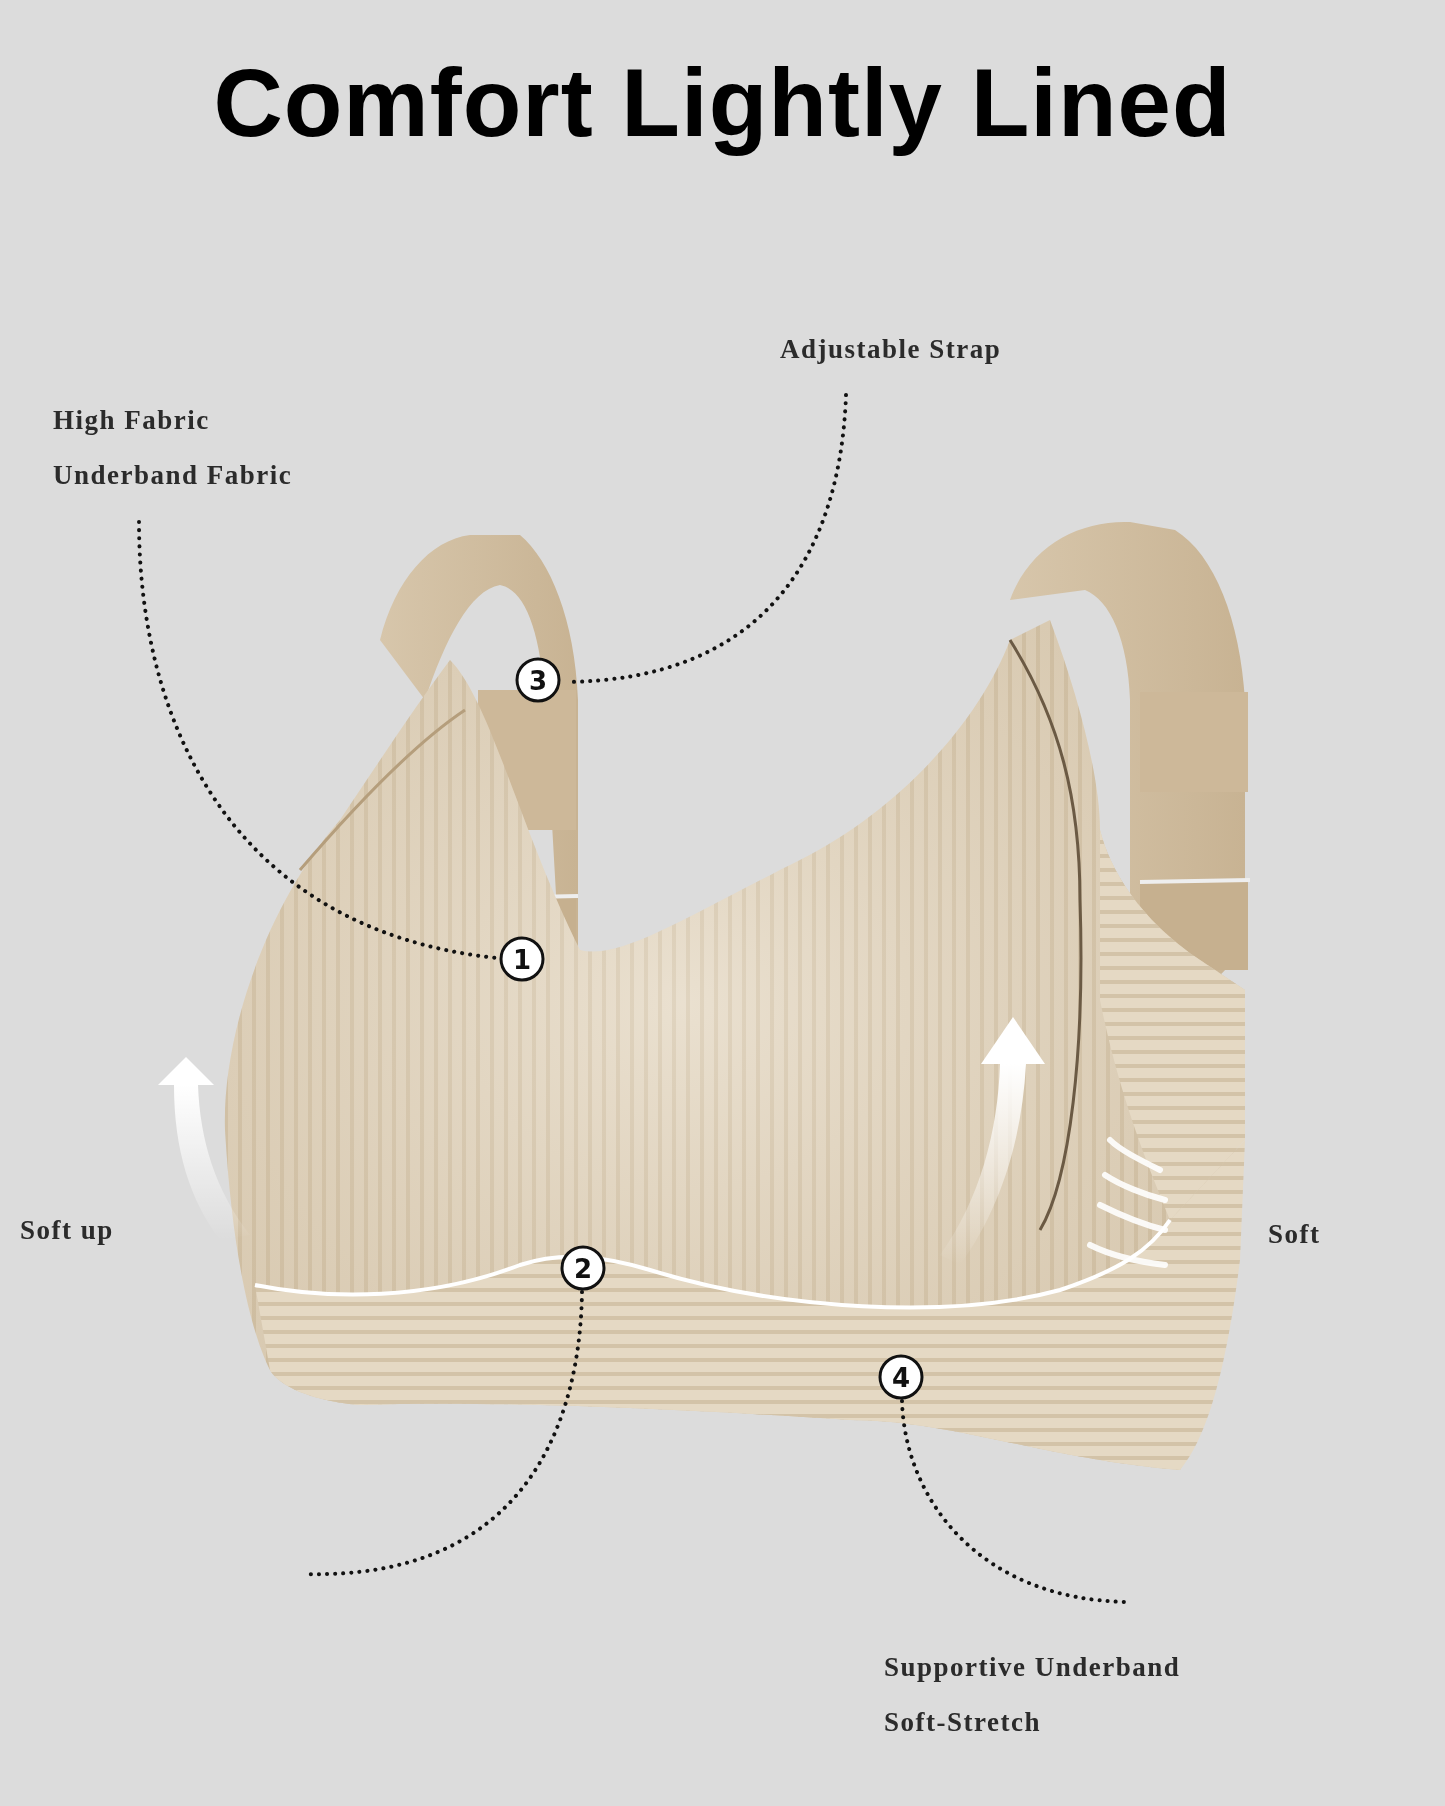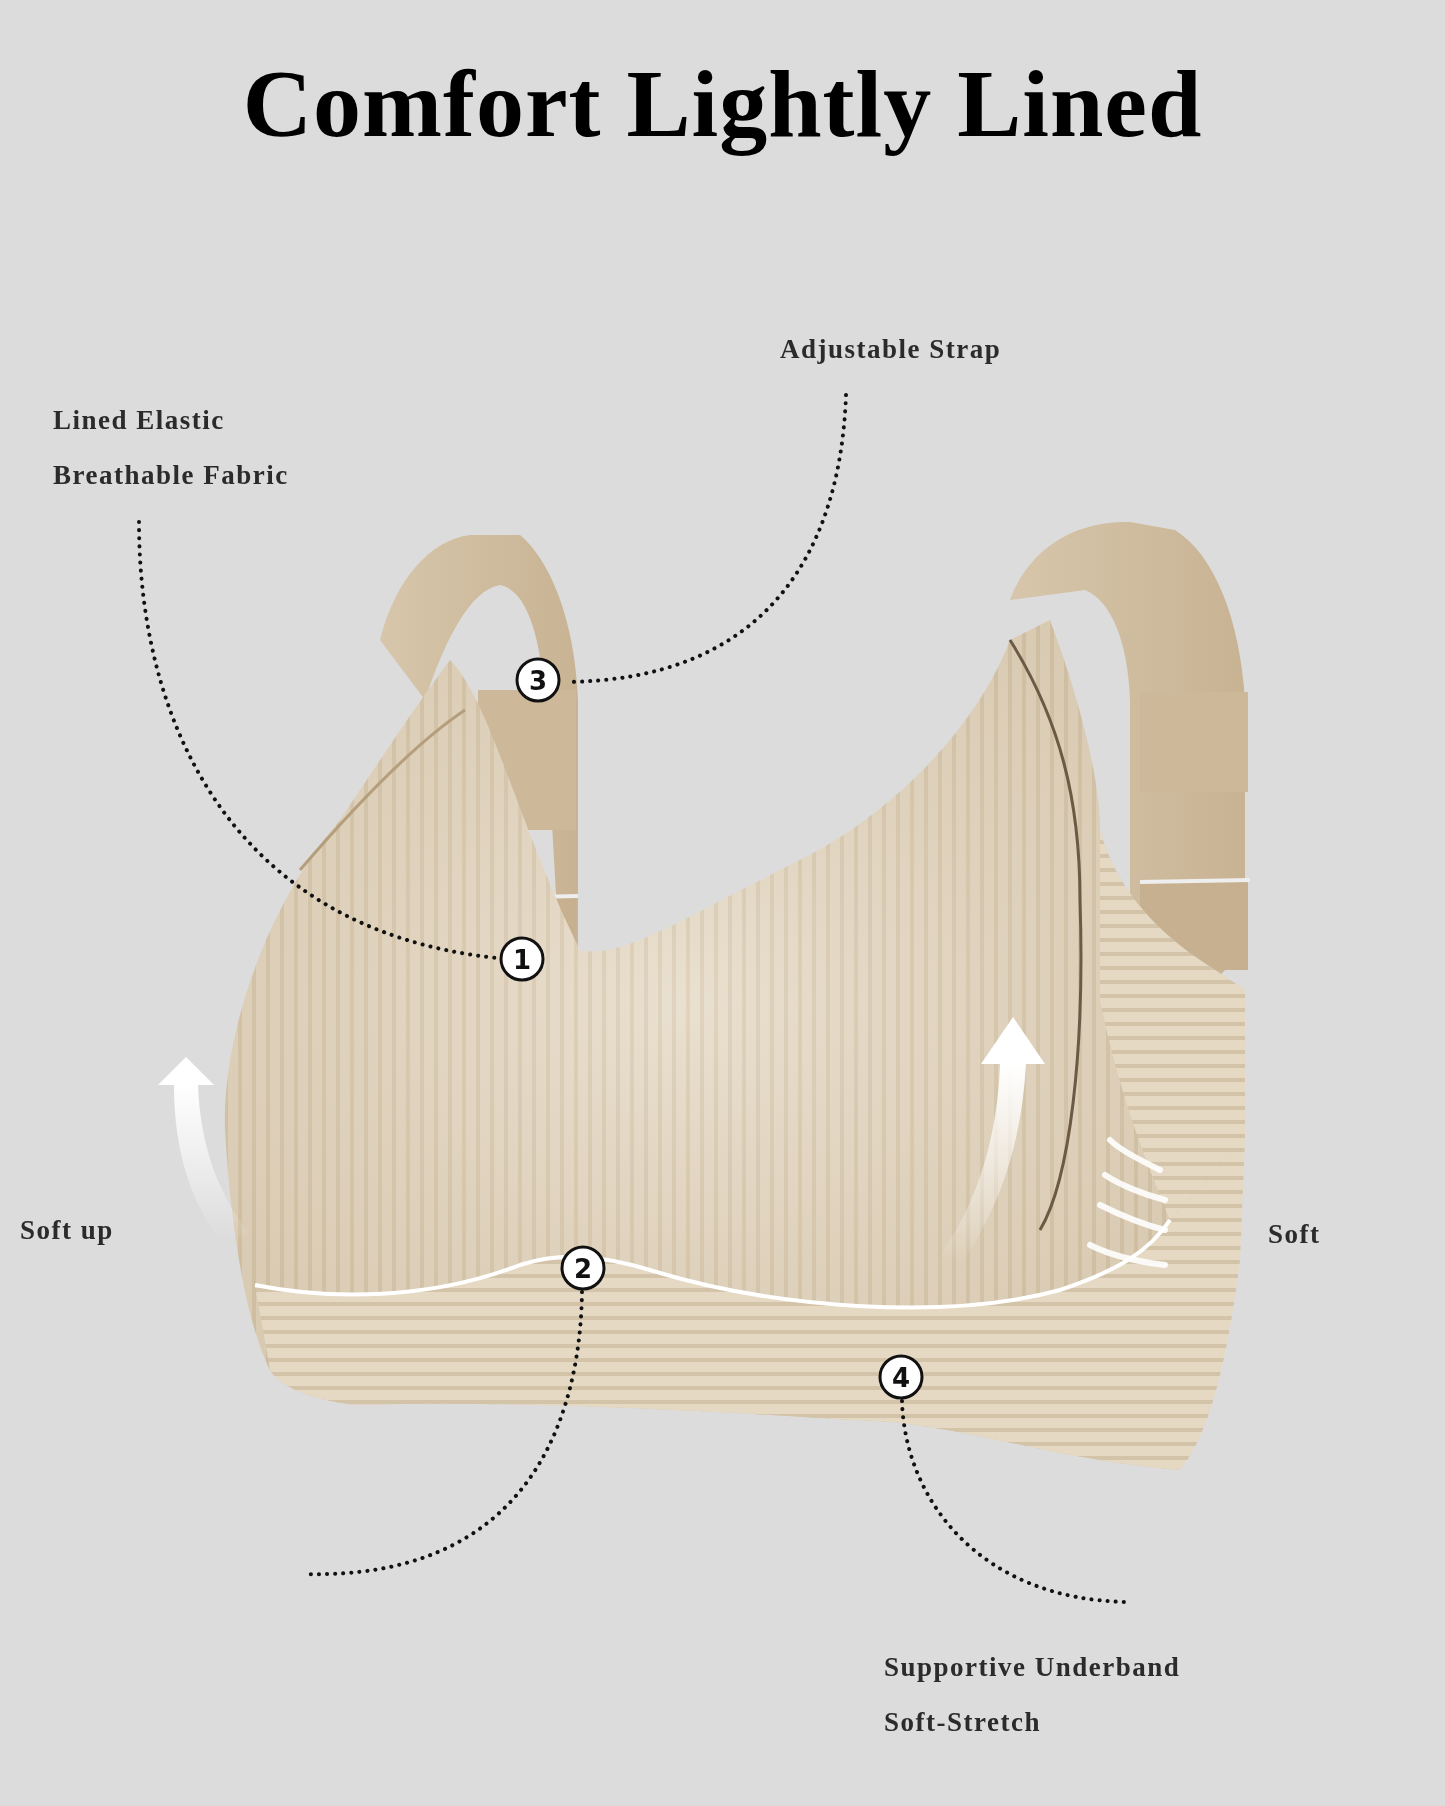--- a/index.html
+++ b/index.html
@@ -6,21 +6,21 @@
   body {
     width: 1445px; height: 1806px; overflow: hidden;
     background: #dcdcdc;
     position: relative;
     font-family: "DejaVu Sans", "Liberation Sans", sans-serif;
   }
   .title {
     position: absolute; left: 0; top: 48px; width: 1445px;
     text-align: center; font-size: 96px; font-weight: bold;
     color: #000; letter-spacing: 1px;
-    font-family: Liberation Serif, serif;
+    font-family: Liberation Sans, sans-serif;
   }
   .label {
     position: absolute; color: #2b2b2b; font-weight: bold;
     font-size: 27px; line-height: 55px; letter-spacing: 1.5px;
     font-family: Liberation Serif, serif;
   }
   .label span { display: block; white-space: nowrap; }
   svg.art { position: absolute; left: 0; top: 0; }
   .marker-text { font-family: "DejaVu Sans", sans-serif; font-weight: bold; font-size: 26px; }
 </style>
@@ -119,22 +119,22 @@
     <circle cx="538" cy="680" r="21" fill="#ffffff" stroke="#111" stroke-width="3"></circle>
     <text class="marker-text" x="538" y="690" text-anchor="middle" fill="#111">3</text>
   </g>
   <g>
     <circle cx="901" cy="1377" r="21" fill="#ffffff" stroke="#111" stroke-width="3"></circle>
     <text class="marker-text" x="901" y="1387" text-anchor="middle" fill="#111">4</text>
   </g>
 </svg>
 
 <div class="label" style="left:53px; top:393px;">
-  <span>Lined Elastic</span>
-  <span>Breathable Fabric</span>
+  <span>High Fabric</span>
+  <span>Underband Fabric</span>
 </div>
 
 <div class="label" style="left:780px; top:322px;">
   <span>Adjustable Strap</span>
 </div>
 
 <div class="label" style="left:20px; top:1203px;">
   <span>Soft up</span>
 </div>
 

